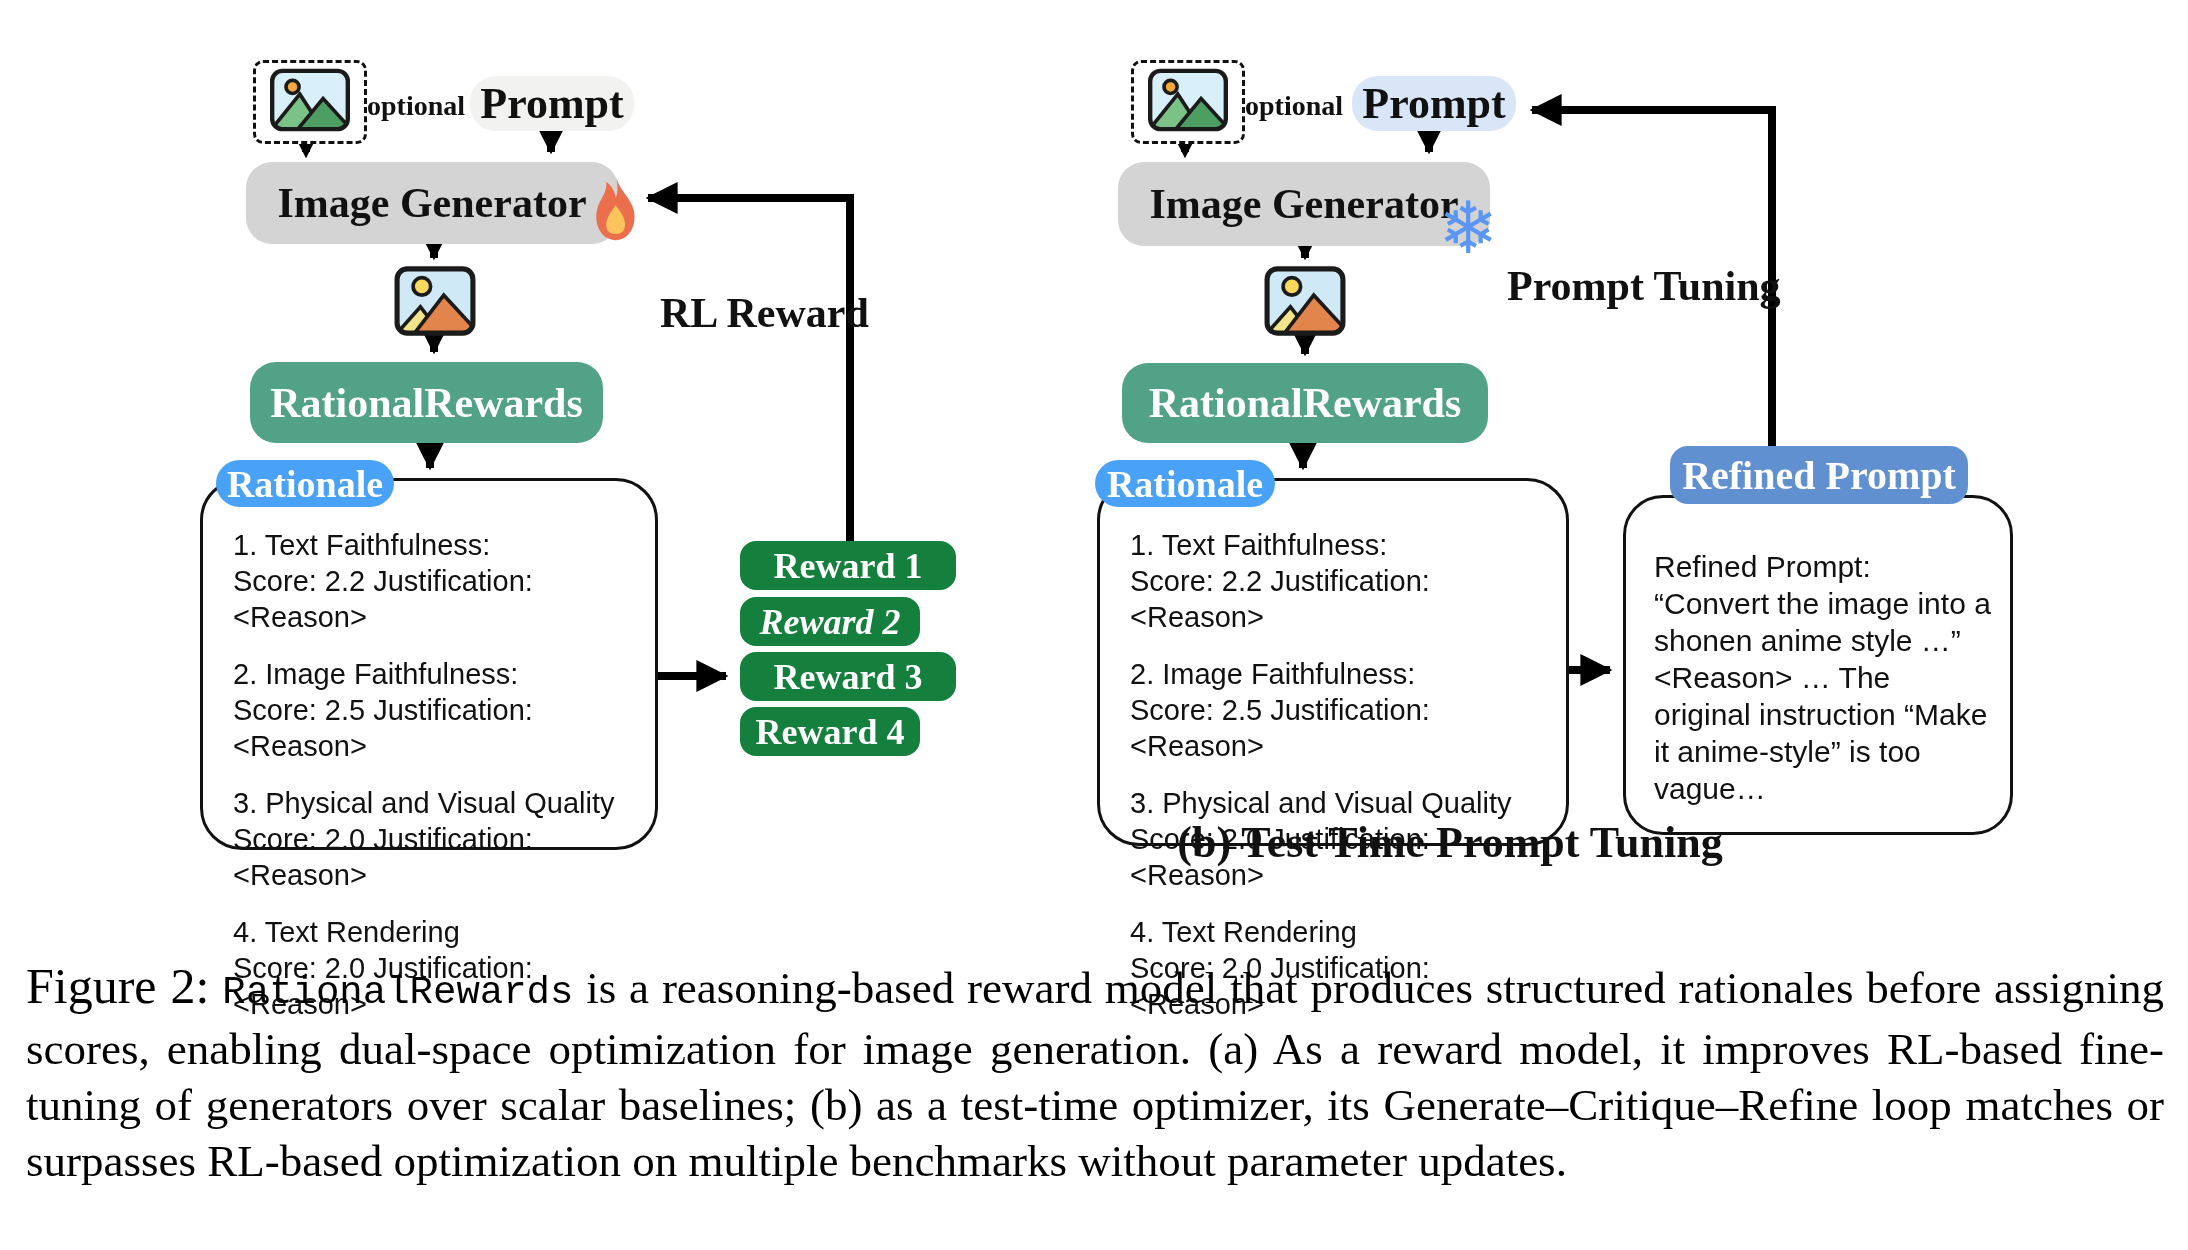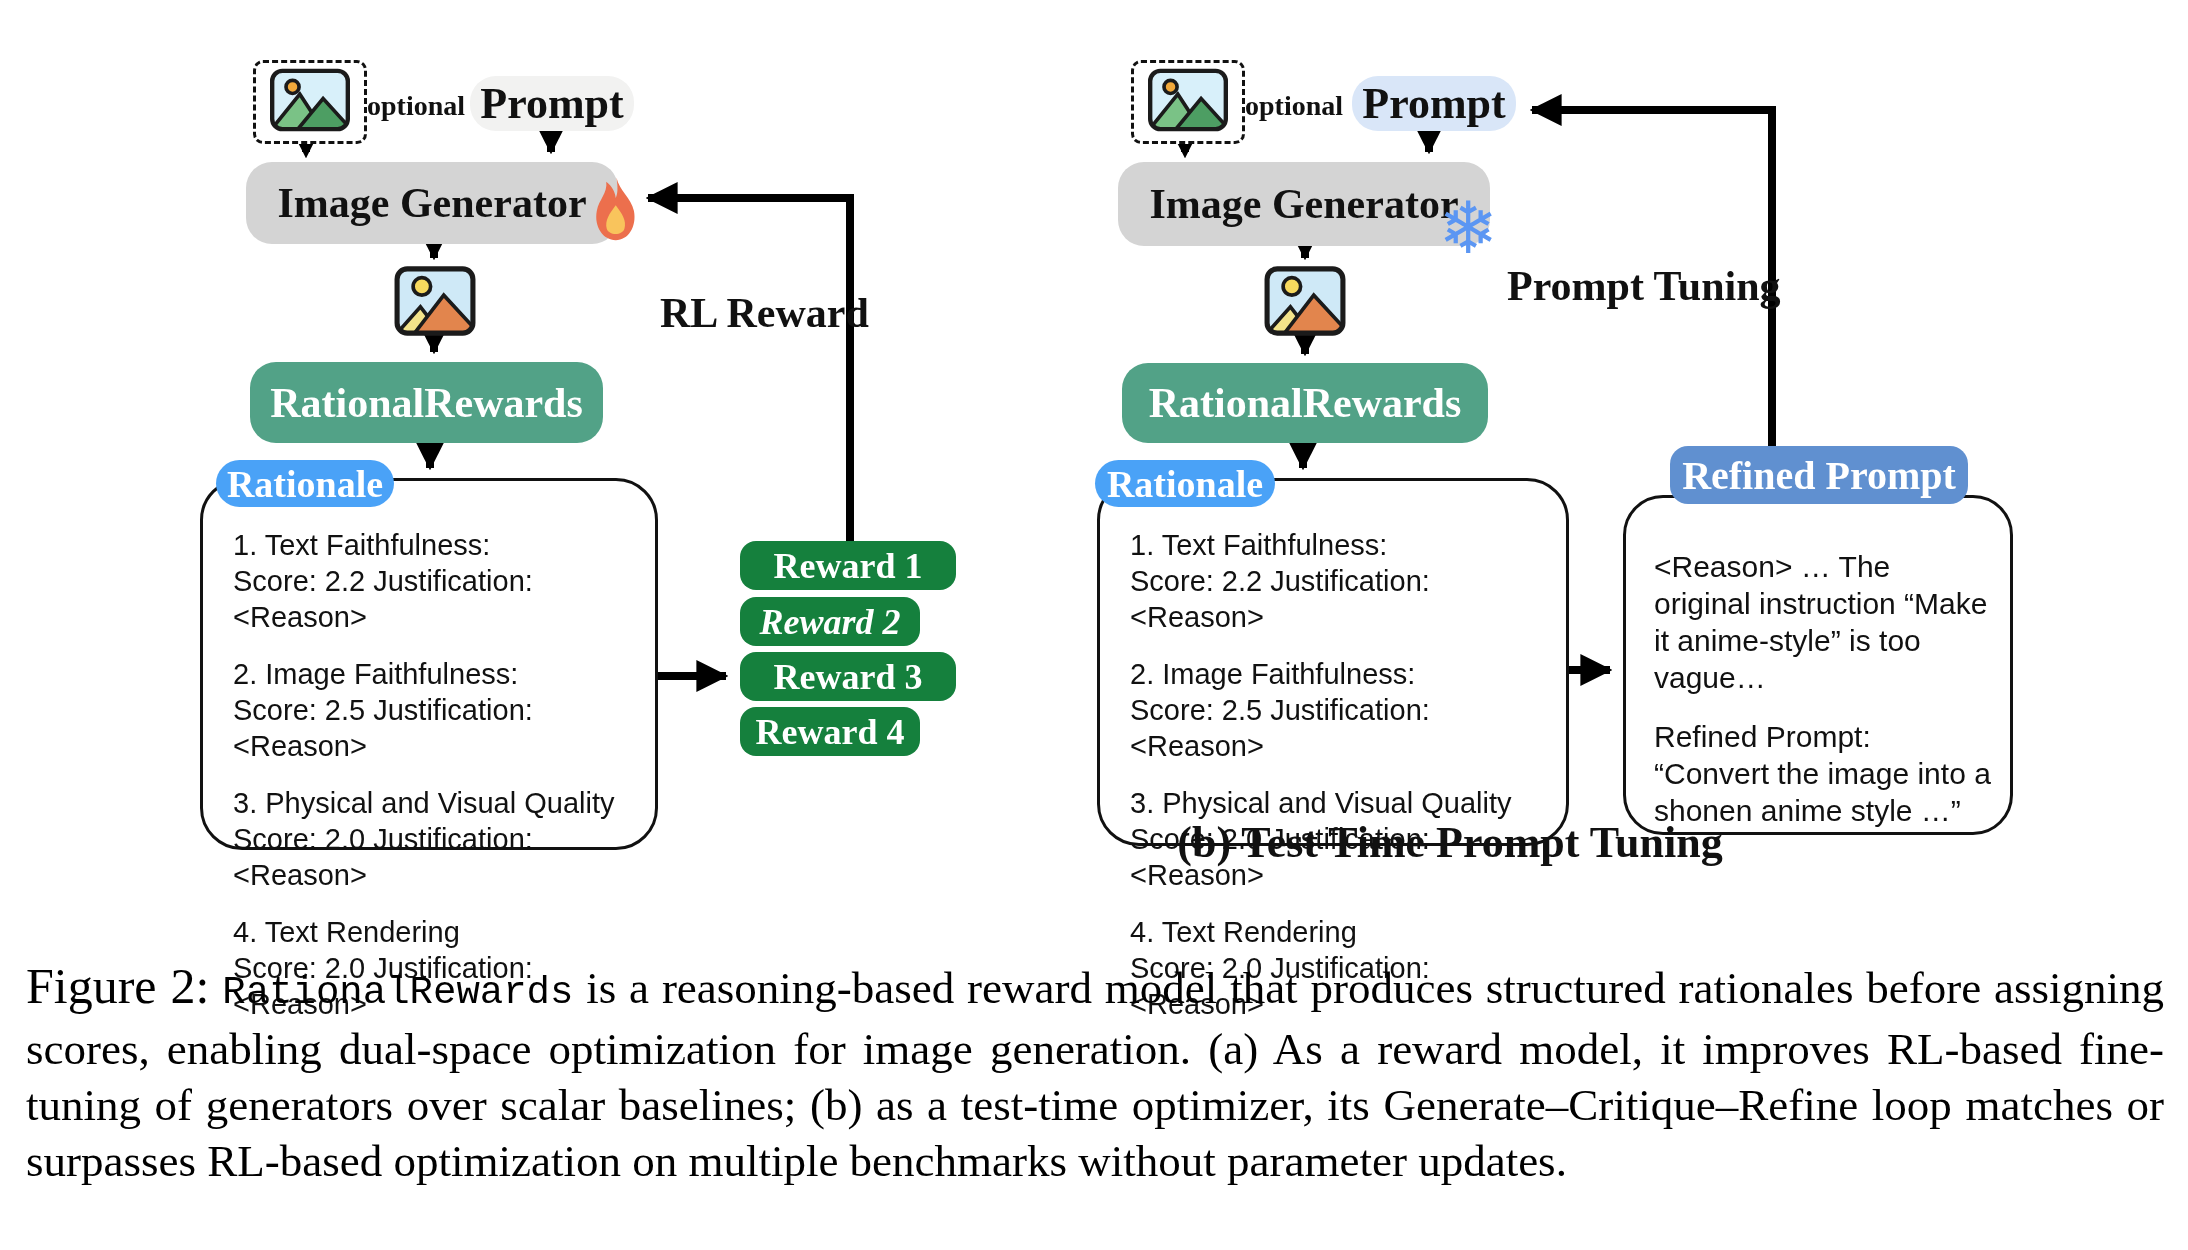--- a/index.html
+++ b/index.html
@@ -209,22 +209,22 @@
       </div>
     </div>
   </div>
 
   <div class="pill rationale-pill z3" style="left:1095px;top:460px;width:180px;height:47px;">Rationale</div>
 
   <div class="loop-label" style="left:1507px;top:262px;">Prompt Tuning</div>
 
   <div class="detail-box" style="left:1623px;top:495px;width:384px;height:334px;border-radius:40px;">
     <div class="detail-content" style="padding:50px 18px 0 28px;font-size:30px;line-height:37px;">
+      <div>Refined Prompt: “Convert the image into a shonen anime style …”</div>
       <div style="margin-bottom:22px;">&lt;Reason&gt; … The original instruction “Make it anime-style” is too vague…</div>
-      <div>Refined Prompt: “Convert the image into a shonen anime style …”</div>
     </div>
   </div>
 
   <div class="pill refined-pill z3" style="left:1660px;top:446px;width:298px;height:58px;">Refined Prompt</div>
 
   <div class="panel-caption" style="left:1150px;top:817px;width:600px;">(b) Test Time Prompt Tuning</div>
 
   <div class="figcaption">
     <span class="figlabel">Figure 2:</span>
     <span class="figmono">RationalRewards</span>

